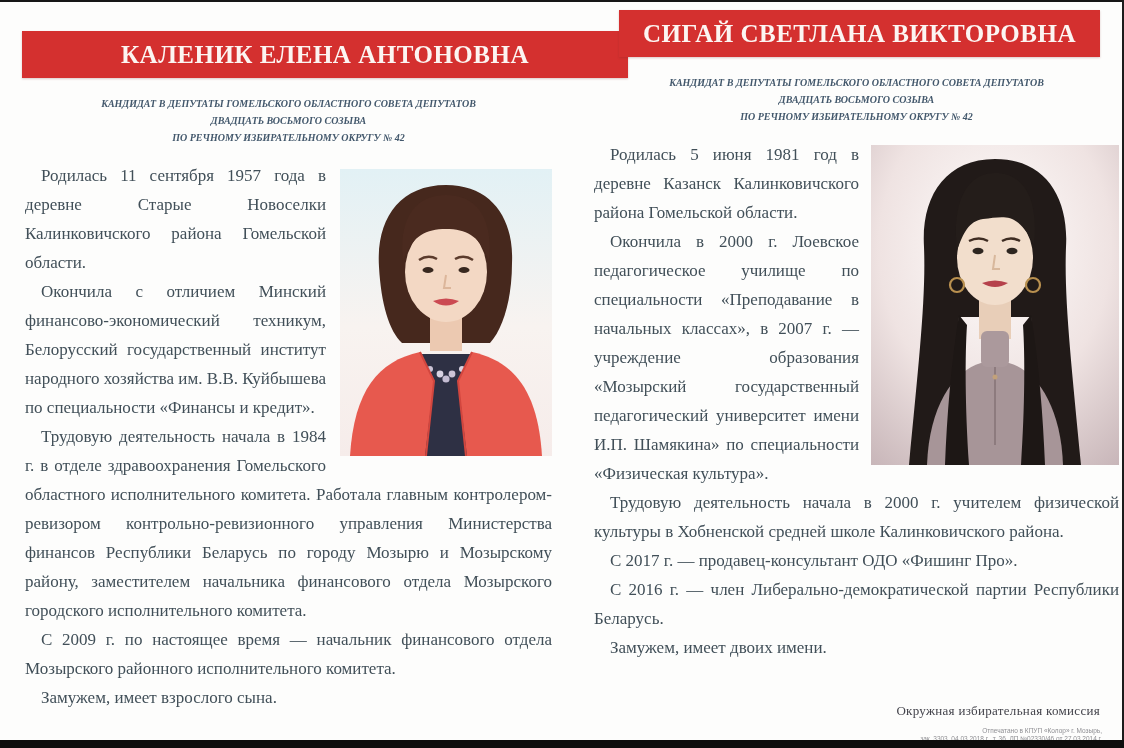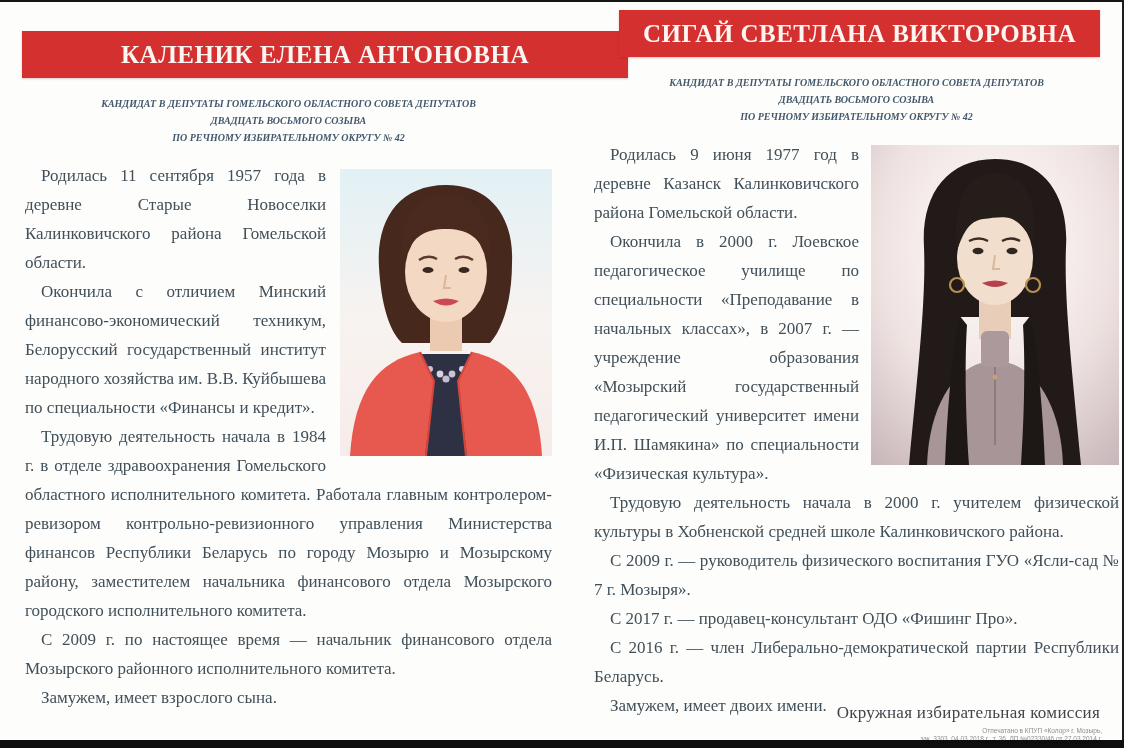--- a/index.html
+++ b/index.html
@@ -39,21 +39,21 @@
   }
   .bodytext p{margin:0;text-indent:16px;}
 
   .photo{float:right;}
   .photo-left{width:212px;height:287px;margin:8px 0 4px 14px;}
   .photo-right{width:248px;height:320px;margin:5px 0 6px 12px;}
   .photo svg{display:block;}
 
   .footer-committee{
     position:absolute;top:703px;right:24px;
-    font-size:17px;color:#43434b;letter-spacing:0.3px;
+    font-size:13px;color:#43434b;letter-spacing:0.3px;
   }
   .print-info{
     position:absolute;top:727px;right:22px;text-align:right;
     font-family:"Liberation Sans", sans-serif;
     font-size:6.5px;line-height:7.5px;color:#8f8f93;
   }
 </style>
 </head>
 <body>
 
@@ -144,24 +144,23 @@
         <path d="M124 110 L122 124 L129 124" stroke="#d8b89c" stroke-width="2" fill="none"></path>
         <path d="M111 138 Q124 146 137 138 Q124 133 111 138 Z" fill="#b5414b"></path>
         <path d="M56 320 C58 262 82 226 110 218 L138 218 C166 226 190 262 192 320 Z" fill="#a79598"></path>
         <rect x="110" y="186" width="28" height="36" rx="6" fill="#ab999c"></rect>
         <path d="M124 222 L124 300" stroke="#8d7b7e" stroke-width="2"></path>
         <circle cx="124" cy="232" r="2.5" fill="#c2a17a"></circle>
         <path d="M88 170 C80 220 76 270 74 320 L98 320 C94 260 94 210 96 180 Z" fill="#1d1715"></path>
         <path d="M160 170 C168 220 172 270 174 320 L150 320 C154 260 154 210 152 180 Z" fill="#1d1715"></path>
       </svg>
     </div>
-    <p>Родилась 9 июня 1977 год в деревне Казанск Калинковичского района Гомельской области.</p>
+    <p>Родилась 5 июня 1981 год в деревне Казанск Калинковичского района Гомельской области.</p>
     <p>Окончила в 2000 г. Лоевское педагогическое училище по специальности «Преподавание в начальных классах», в 2007 г. — учреждение образования «Мозырский государственный педагогический университет имени И.П. Шамякина» по специальности «Физическая культура».</p>
     <p>Трудовую деятельность начала в 2000 г. учителем физической культуры в Хобненской средней школе Калинковичского района.</p>
-    <p>С 2009 г. — руководитель физического воспитания ГУО «Ясли-сад № 7 г. Мозыря».</p>
     <p>С 2017 г. — продавец-консультант ОДО «Фишинг Про».</p>
     <p>С 2016 г. — член Либерально-демократической партии Республики Беларусь.</p>
     <p>Замужем, имеет двоих имени.</p>
   </div>
 </section>
 
 <div class="footer-committee">Окружная избирательная комиссия</div>
 
 <div class="print-info">
   <div>Отпечатано в КПУП «Колор» г. Мозырь,</div>

